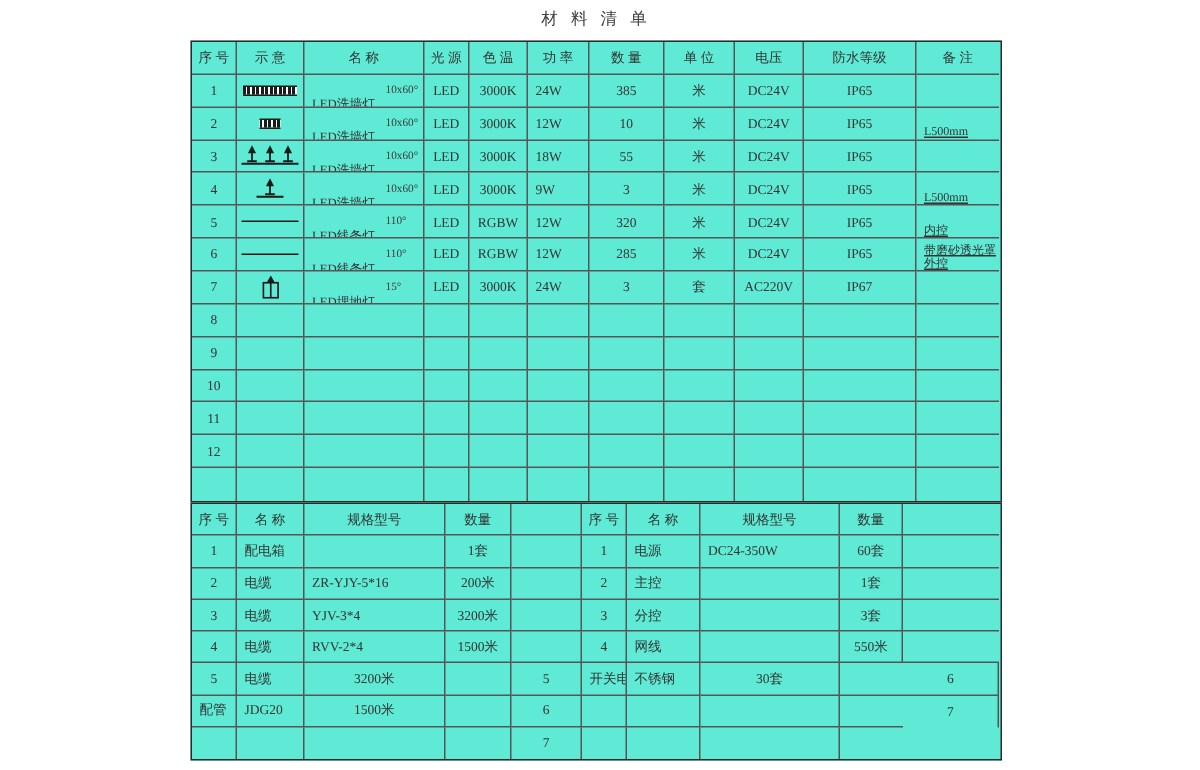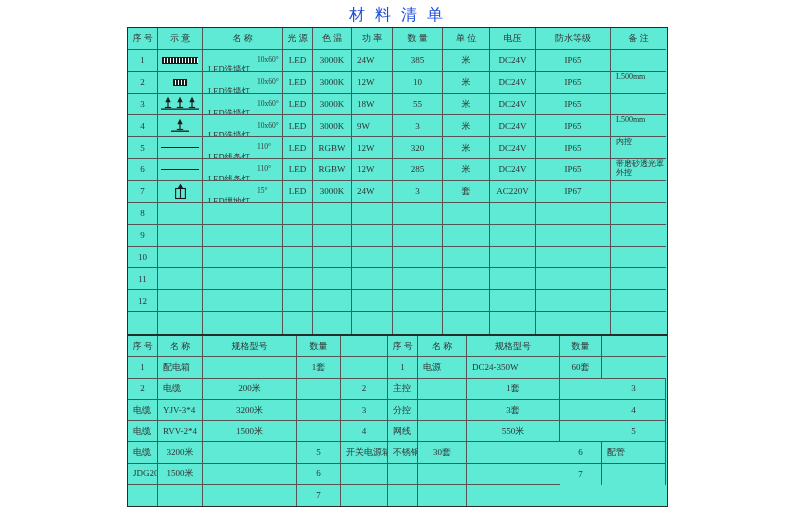--- a/index.html
+++ b/index.html
@@ -2,41 +2,41 @@
 <html><head>
 <meta charset="utf-8">
 <style>
   html,body{margin:0;padding:0;background:#ffffff;}
   .canvas{
     position:relative;width:800px;height:513px;background:#ffffff;overflow:hidden;
     font-family:"Liberation Serif","DejaVu Serif",serif;color:#333333;
   }
   .sheet-title{
     position:absolute;left:127px;top:5px;width:541px;text-align:center;
-    font-size:16px;letter-spacing:3px;color:#1d4ed8;
+    font-size:11px;letter-spacing:3px;color:#404040;
   }
   .tbl{
     position:absolute;display:grid;box-sizing:border-box;
     border:1.6px solid #2b2b2b;background:#5eead4;
   }
   #top-table{left:127px;top:27px;width:541px;height:308px;
     grid-template-columns:30px 45px 80px 30px 39px 41px 50px 47px 46px 75px 55px;
     grid-template-rows:repeat(14,1fr);}
   #bottom-table{left:127px;top:335px;width:541px;height:172px;
     grid-template-columns:30px 45px 94px 44px 47px 30px 49px 93px 42px 64px;
     grid-template-rows:repeat(8,1fr);}
   .cell{
     box-sizing:border-box;border-right:1px solid #555555;border-bottom:1px solid #555555;
     display:flex;align-items:center;justify-content:center;
     font-size:9px;line-height:1.15;overflow:hidden;white-space:nowrap;color:#333333;
   }
   .cell.lastcol{border-right:none;}
   .cell.lastrow{border-bottom:none;}
   .cell.left{justify-content:flex-start;padding-left:5px;text-align:left;}
-  .cell.wrap{white-space:normal;font-size:8px;padding-right:2px;align-items:flex-start;}
+  .cell.wrap{white-space:normal;font-size:8px;padding-right:2px;align-items:flex-end;text-decoration:underline;}
   .cell.hdr{font-size:9px;}
   .name-main{font-size:8.5px;margin-top:20px;}
   .name-spec{font-size:7.5px;margin-left:7px;color:#3a3a3a;}
   .hatch{height:5px;background:repeating-linear-gradient(90deg,#1a1a1a 0 2px,#ffffff 2px 3px);border-top:1px solid #1a1a1a;border-bottom:1px solid #1a1a1a;}
   .hatch.long{width:36px;}
   .hatch.short{width:14px;}
   .thinline{width:38px;height:1px;background:#1a1a1a;}
   .icon{display:flex;align-items:center;justify-content:center;}
 </style>
 </head>
@@ -597,20 +597,23 @@
       </div>
       <div class="cell  lastcol">
         <span></span>
       </div>
       <div class="cell">
         <span>2</span>
       </div>
       <div class="cell left">
         <span>电缆</span>
       </div>
+      <div class="cell left">
+        <span>ZR-YJY-5*16</span>
+      </div>
       <div class="cell">
         <span>200米</span>
       </div>
       <div class="cell">
         <span></span>
       </div>
       <div class="cell">
         <span>2</span>
       </div>
       <div class="cell left">

